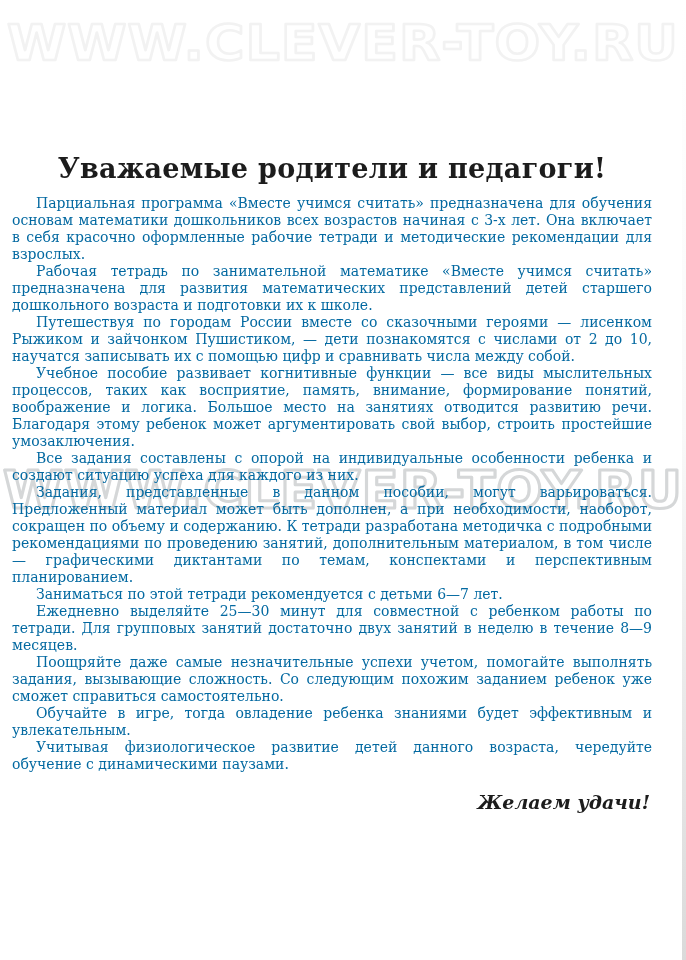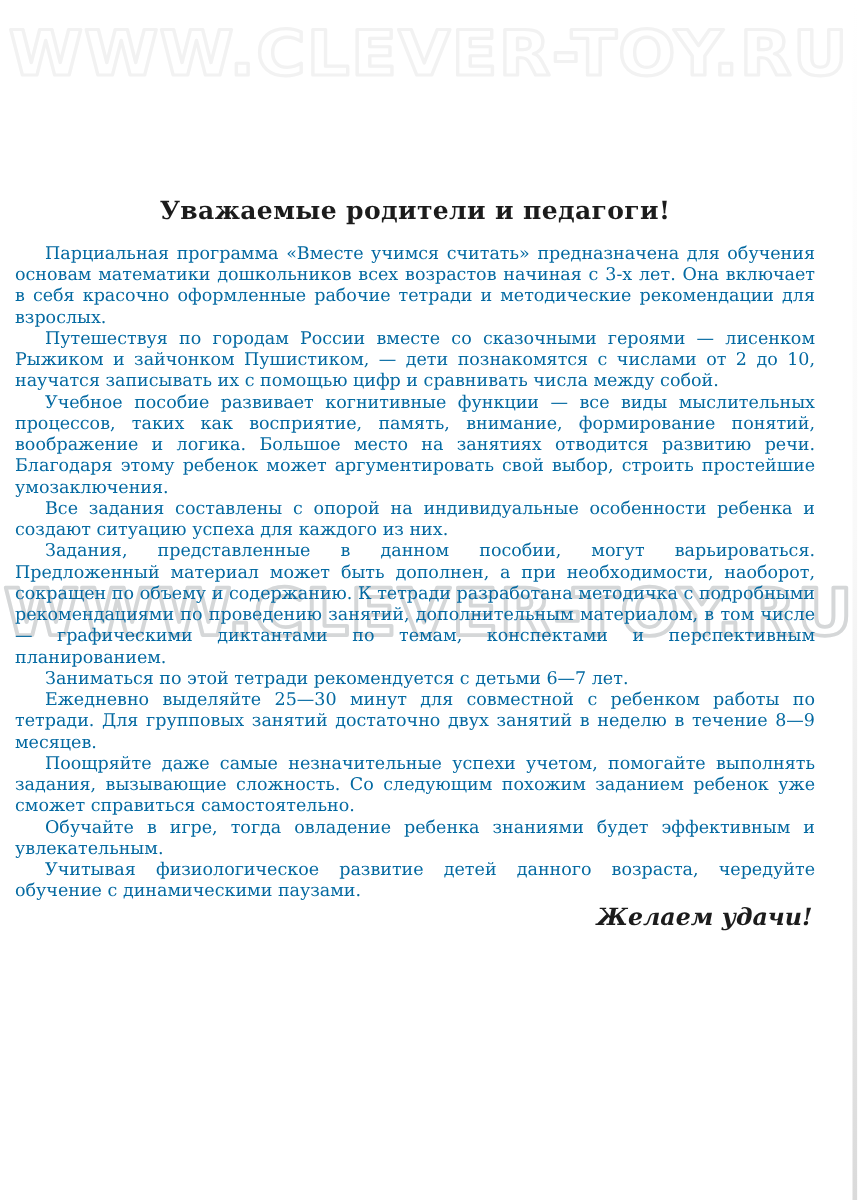--- a/index.html
+++ b/index.html
@@ -30,36 +30,37 @@
   }
   .content {
     position: absolute;
     left: 12px;
     top: 155px;
     width: 640px;
     z-index: 2;
   }
   .doc-title {
     margin: 0 0 13px 0;
-    font-size: 20px;
+    font-size: 27px;
     line-height: 27px;
     font-weight: bold;
     text-align: center;
     color: #1c1c1c;
     letter-spacing: 0.3px;
   }
   .body-text p {
     margin: 0;
     font-size: 14px;
     line-height: 17px;
     text-align: justify;
     text-indent: 24px;
     color: #0369a1;
   }
   .signature {
+    margin-top: 17px;
     padding-right: 2px;
     text-align: right;
     font-size: 19px;
     line-height: 25px;
     font-weight: bold;
     font-style: italic;
     color: #1c1c1c;
   }
   .page-edge-shadow {
     position: absolute;
@@ -86,20 +87,21 @@
 
   <svg class="watermark mid" width="686" height="66" viewBox="0 0 686 66">
     <text class="wm-text" x="343" y="50" text-anchor="middle" font-size="52" textLength="680" lengthAdjust="spacingAndGlyphs" fill="none" stroke="#d5d7d8" stroke-width="3" stroke-linejoin="round" stroke-linecap="round">WWW.CLEVER-TOY.RU</text>
   </svg>
 
   <div class="content">
     <h1 class="doc-title">Уважаемые родители и педагоги!</h1>
 
     <div class="body-text">
         <p>Парциальная программа «Вместе учимся считать» предназначена для обучения основам математики дошкольников всех возрастов начиная с 3-х лет. Она включает в себя красочно оформленные рабочие тетради и методические рекомендации для взрослых.</p>
+        <p>Рабочая тетрадь по занимательной математике «Вместе учимся считать» предназначена для развития математических представлений детей старшего дошкольного возраста и подготовки их к школе.</p>
         <p>Путешествуя по городам России вместе со сказочными героями — лисенком Рыжиком и зайчонком Пушистиком, — дети познакомятся с числами от 2 до 10, научатся записывать их с помощью цифр и сравнивать числа между собой.</p>
         <p>Учебное пособие развивает когнитивные функции — все виды мыслительных процессов, таких как восприятие, память, внимание, формирование понятий, воображение и логика. Большое место на занятиях отводится развитию речи. Благодаря этому ребенок может аргументировать свой выбор, строить простейшие умозаключения.</p>
         <p>Все задания составлены с опорой на индивидуальные особенности ребенка и создают ситуацию успеха для каждого из них.</p>
         <p>Задания, представленные в данном пособии, могут варьироваться. Предложенный материал может быть дополнен, а при необходимости, наоборот, сокращен по объему и содержанию. К тетради разработана методичка с подробными рекомендациями по проведению занятий, дополнительным материалом, в том числе — графическими диктантами по темам, конспектами и перспективным планированием.</p>
         <p>Заниматься по этой тетради рекомендуется с детьми 6—7 лет.</p>
         <p>Ежедневно выделяйте 25—30 минут для совместной с ребенком работы по тетради. Для групповых занятий достаточно двух занятий в неделю в течение 8—9 месяцев.</p>
         <p>Поощряйте даже самые незначительные успехи учетом, помогайте выполнять задания, вызывающие сложность. Со следующим похожим заданием ребенок уже сможет справиться самостоятельно.</p>
         <p>Обучайте в игре, тогда овладение ребенка знаниями будет эффективным и увлекательным.</p>
         <p>Учитывая физиологическое развитие детей данного возраста, чередуйте обучение с динамическими паузами.</p>
       </div>

